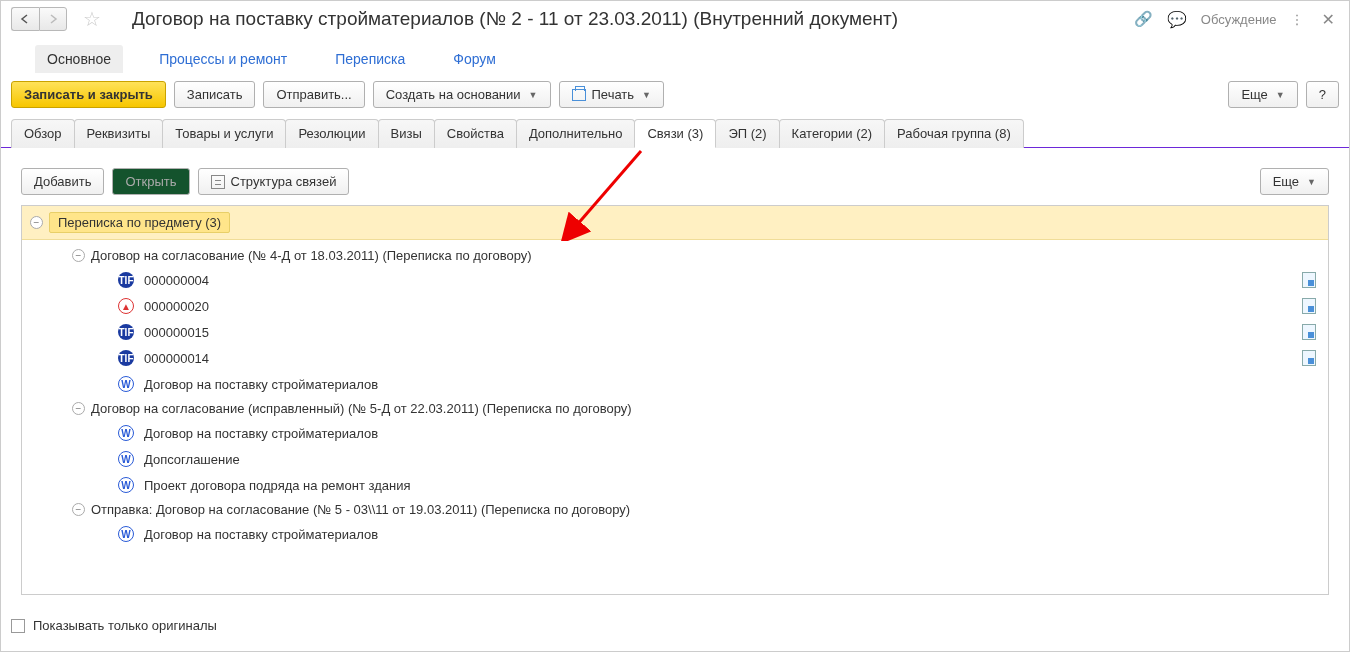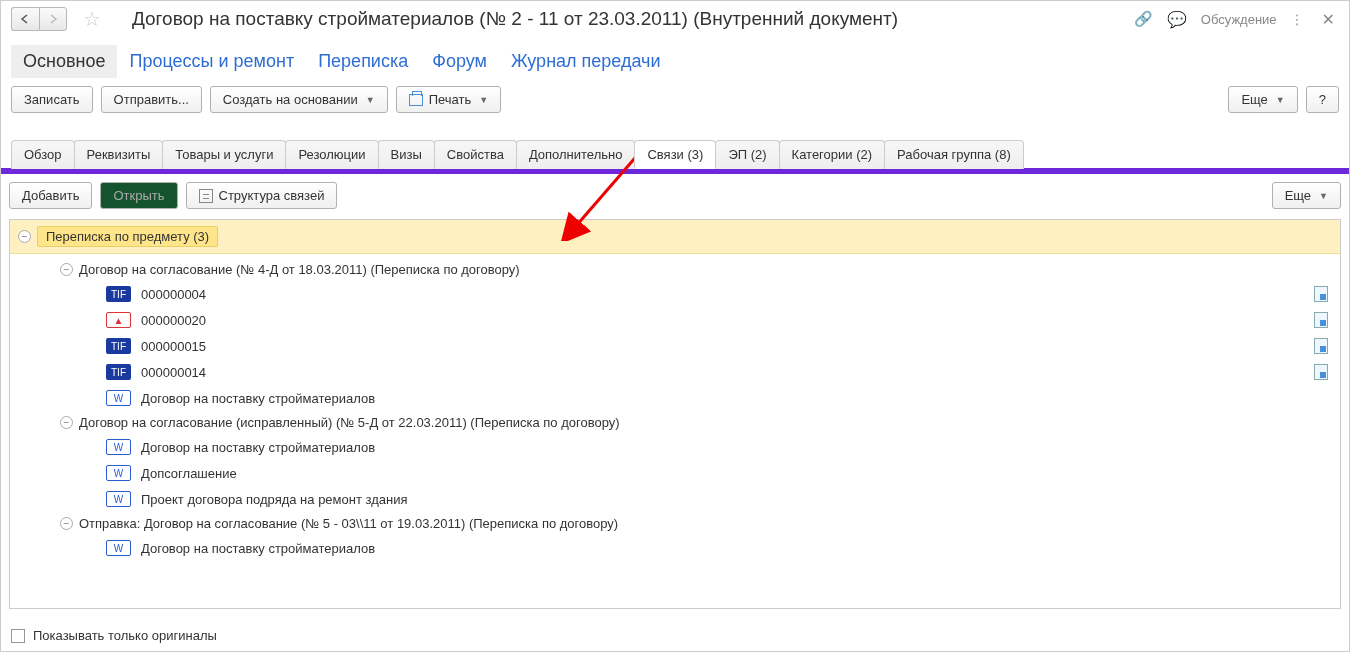--- a/index.html
+++ b/index.html
@@ -44,22 +44,23 @@
     display: flex;
     padding: 0 10px;
     gap: 0;
     border-bottom: none;
     margin-top: 8px;
   }
   .nav-tab {
     padding: 6px 12px;
     color: #2e6ed4;
     cursor: pointer;
-    font-size: 18px;
+    font-size: 14px;
     border-radius: 3px 3px 0 0;
+    margin-left: 24px;
   }
   .nav-tab.active {
     background: #eee;
     color: #333;
   }
 
   .toolbar {
     display: flex;
     align-items: center;
     padding: 8px 10px;
@@ -80,42 +81,42 @@
     background: linear-gradient(#ffe259,#f7c600);
     border-color: #c9a200;
     font-weight: bold;
   }
   .btn .caret { font-size: 9px; color:#666; margin-left:2px;}
   .toolbar-spacer { flex: 1; }
 
   .page-tabs {
     display: flex;
     padding: 0 10px;
-    border-bottom: 6px solid #6d28d9;
-    margin-top: 18px;
+    border-bottom: 1px solid #6d28d9;
+    margin-top: 2px;
   }
   .page-tab {
     padding: 6px 12px;
     border: 1px solid #ccc;
     border-bottom: none;
     background: linear-gradient(#f7f7f7,#eee);
     margin-right: -1px;
     cursor: pointer;
     border-radius: 4px 4px 0 0;
     position: relative;
     top: 1px;
   }
   .page-tab.active {
     background: #fff;
     border-bottom: 1px solid #fff;
     z-index: 2;
   }
 
   .content {
-    padding: 8px;
+    padding: 20px;
   }
   .content-toolbar {
     display: flex; gap: 8px; align-items:center;
   }
   .btn.disabled { color:#aaa; cursor:default; background:#14532d;}
   .struct-icon {
     width:14px; height:14px; display:inline-block;
     border:1px solid #888; position:relative;
   }
   .struct-icon::before, .struct-icon::after {
@@ -151,37 +152,37 @@
     cursor:pointer;
     background:#fff;
     line-height:1;
   }
   .tree { padding: 4px 0;}
   .node { padding: 4px 8px; display:flex; align-items:center; gap:6px;}
   .indent-1 { padding-left: 50px;}
   .file-row { display:flex; align-items:center; gap:10px; padding: 5px 8px 5px 96px; }
   .file-label { flex:1; }
   .file-ico {
-    width: 25px; height: 16px; display:inline-flex; align-items:center; justify-content:center;
-    font-size: 10px; font-weight:normal; border-radius:2px;
+    width: 16px; height: 16px; display:inline-flex; align-items:center; justify-content:center;
+    font-size: 10px; font-weight:bold; border-radius:8px;
   }
   .ico-tif { background:#1a3aa0; color:#fff; }
   .ico-pdf { border:1px solid #d33; color:#d33; background:#fff;}
   .ico-doc { border:1.5px solid #2a5bd7; color:#2a5bd7; background:#fff;}
   .right-tag {
     width:14px; height:16px; border:1px solid #8aa; margin-right:4px;
     position:relative; background:#eef7ff;
   }
   .right-tag::after{
     content:""; position:absolute; right:1px; bottom:1px;
     width:6px;height:6px; background:#4a90d9;
   }
 
   .footer {
-    position:absolute; bottom:8px; left:10px;
+    position:absolute; bottom:18px; left:10px;
     display:flex; align-items:center; gap:8px;
   }
   .chk { width:14px; height:14px; border:1px solid #999; background:#fff; cursor:pointer;}
 
   .arrow-overlay {
     position:absolute; pointer-events:none;
   }
 
   .print-ico {
     width:14px; height:12px; border:1px solid #4a90d9; position:relative;
@@ -221,24 +222,24 @@
       <span class="dots">⋮</span>
       <span class="close-x">✕</span>
     </div>
   </div>
 
   <div class="nav-tabs">
     <div class="nav-tab active">Основное</div>
     <div class="nav-tab">Процессы и ремонт</div>
     <div class="nav-tab">Переписка</div>
     <div class="nav-tab">Форум</div>
-    <div class="nav-tab">Журнал передачи</div>
   </div>
 
   <div class="toolbar">
+    <div class="btn primary">Записать и закрыть</div>
     <div class="btn">Записать</div>
     <div class="btn">Отправить...</div>
     <div class="btn">
       <span>Создать на основании</span>
         <span class="caret">▼</span>
     </div>
     <div class="btn">
       <span class="print-ico"></span>
       <span>Печать</span>
         <span class="caret">▼</span>

